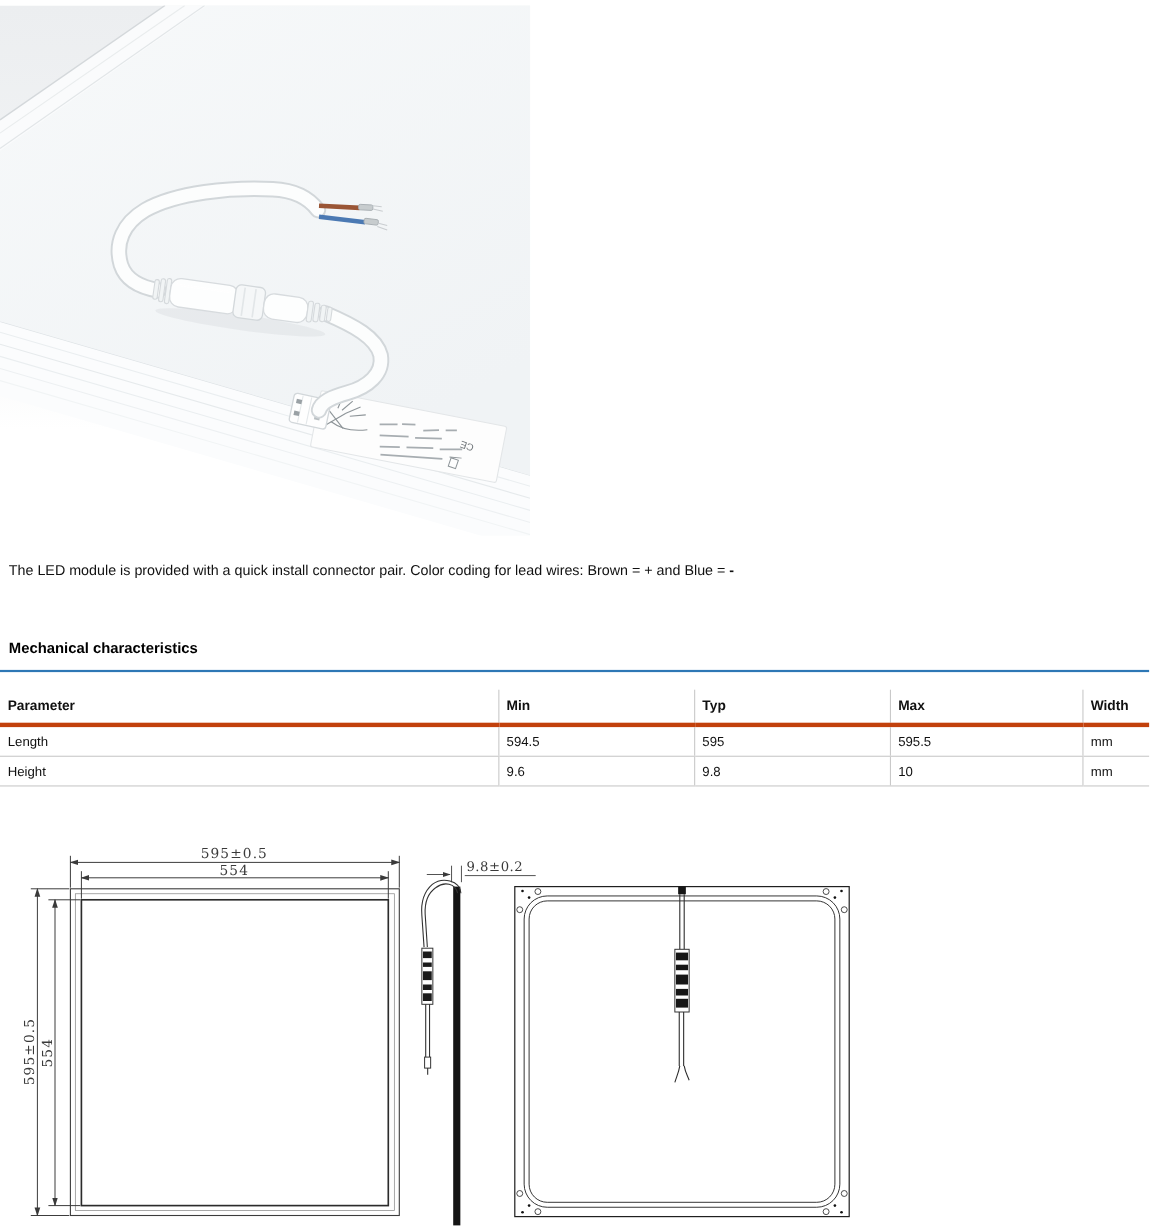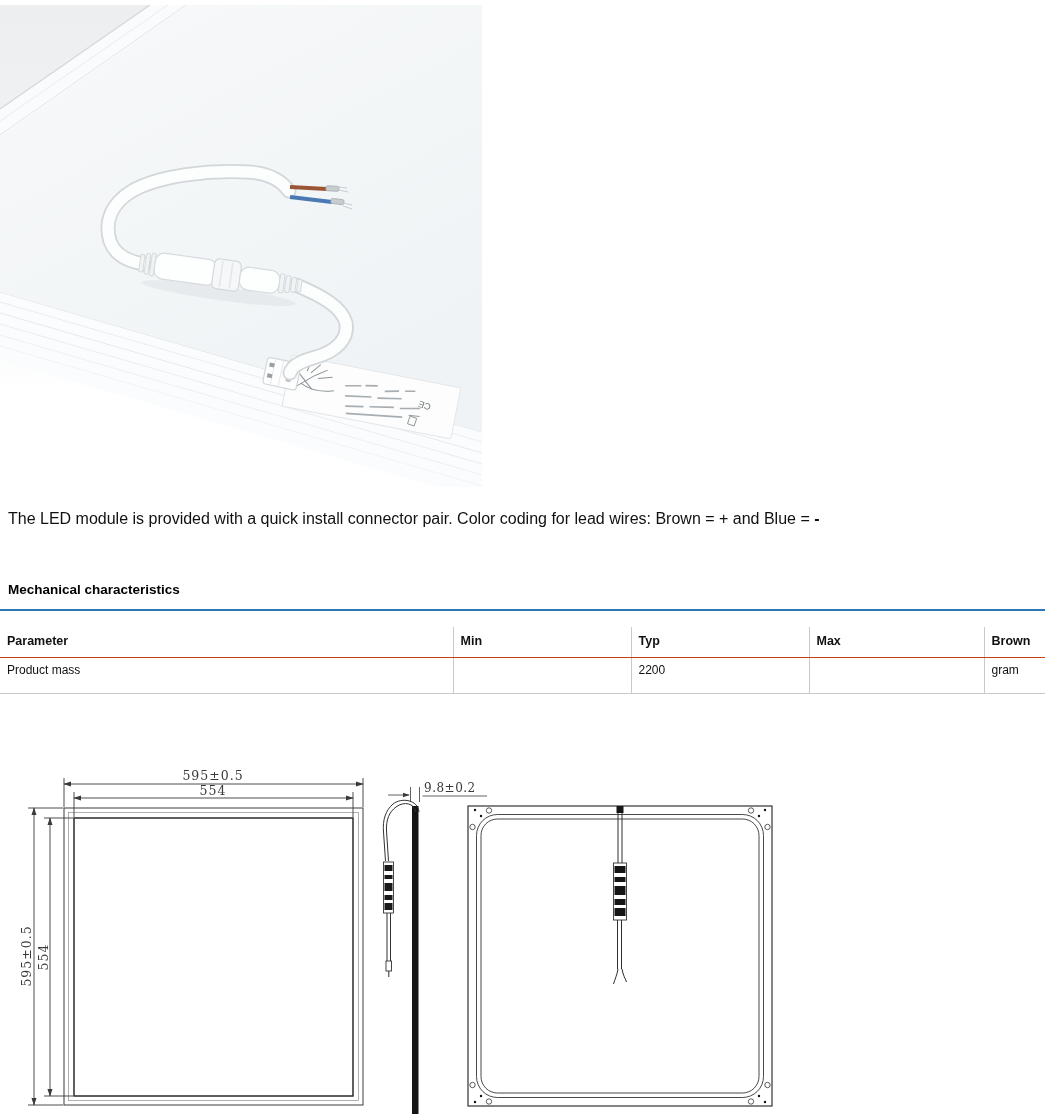--- a/index.html
+++ b/index.html
@@ -3,34 +3,34 @@
 <meta charset="utf-8">
 <style>
   html,body{margin:0;padding:0;background:#fff;}
   #page{position:relative;width:1045px;height:1115px;background:#fff;overflow:hidden;
         font-family:"Liberation Sans",sans-serif;color:#1a1a1a;}
 
   
   #photo{position:absolute;left:0;top:5px;width:482px;height:482px;}
 
   
-  #caption{position:absolute;left:8px;top:511px;width:1000px;font-size:16px;line-height:15px;color:#111;}
+  #caption{position:absolute;left:8px;top:511px;width:1000px;font-size:13px;line-height:15px;color:#111;}
   #caption b{font-weight:700;}
 
   
   #sec-title{position:absolute;left:8px;top:582px;font-size:13.5px;font-weight:700;color:#000;}
   #sec-rule{position:absolute;left:0;top:609px;width:1045px;height:2px;background:#2d77b5;}
 
   
   #spec-table-wrap{position:absolute;left:0;top:627px;width:1045px;}
   table.spec{border-collapse:collapse;table-layout:fixed;width:1045px;font-size:12px;color:#111;}
   table.spec col.c1{width:453px;} table.spec col.c2{width:178px;}
   table.spec col.c3{width:178px;} table.spec col.c4{width:175px;} table.spec col.c5{width:61px;}
   table.spec th{font-size:12.5px;font-weight:700;text-align:left;height:24px;padding:2px 4px 4px 7px;
-                border-bottom:1px solid #c2410c;}
+                border-bottom:4px solid #c2410c;}
   table.spec td{height:23px;padding:1px 4px 2px 7px;border-bottom:1px solid #c9c9c9;}
   table.spec th+th, table.spec td+td{border-left:1px solid #c9c9c9;}
   table.spec tr.last td{height:28px;vertical-align:top;padding-top:5px;}
 
   
   #drawings{position:absolute;left:16px;top:765px;width:780px;height:350px;}
   .cadtxt{font-family:"DejaVu Serif",serif;font-size:12.5px;fill:#3a3a3a;letter-spacing:1px;}
   .cadtxt-s{font-family:"DejaVu Serif",serif;font-size:12px;fill:#3a3a3a;letter-spacing:0.5px;}
 </style>
 </head>
@@ -180,28 +180,35 @@
           <col class="c3">
           <col class="c4">
           <col class="c5">
         </colgroup>
       <tbody>
           <tr>
         <th>Parameter</th>
         <th>Min</th>
         <th>Typ</th>
         <th>Max</th>
-        <th>Brown</th>
+        <th>Width</th>
       </tr>
-      <tr class="last">
-        <td>Product mass</td>
-        <td></td>
-        <td>2200</td>
-        <td></td>
-        <td>gram</td>
+      <tr>
+        <td>Length</td>
+        <td>594.5</td>
+        <td>595</td>
+        <td>595.5</td>
+        <td>mm</td>
+      </tr>
+      <tr>
+        <td>Height</td>
+        <td>9.6</td>
+        <td>9.8</td>
+        <td>10</td>
+        <td>mm</td>
       </tr>
     </tbody>
       </table>
   </div>
 
   <div id="drawings">
     <svg width="780" height="350" viewBox="0 0 780 350">
       <defs>
         <marker id="ar" viewBox="0 0 10 10" refX="9" refY="5" markerWidth="9" markerHeight="9" orient="auto-start-reverse">
           <path d="M0,1.8 L10,5 L0,8.2 z" fill="#3a3a3a"></path>

